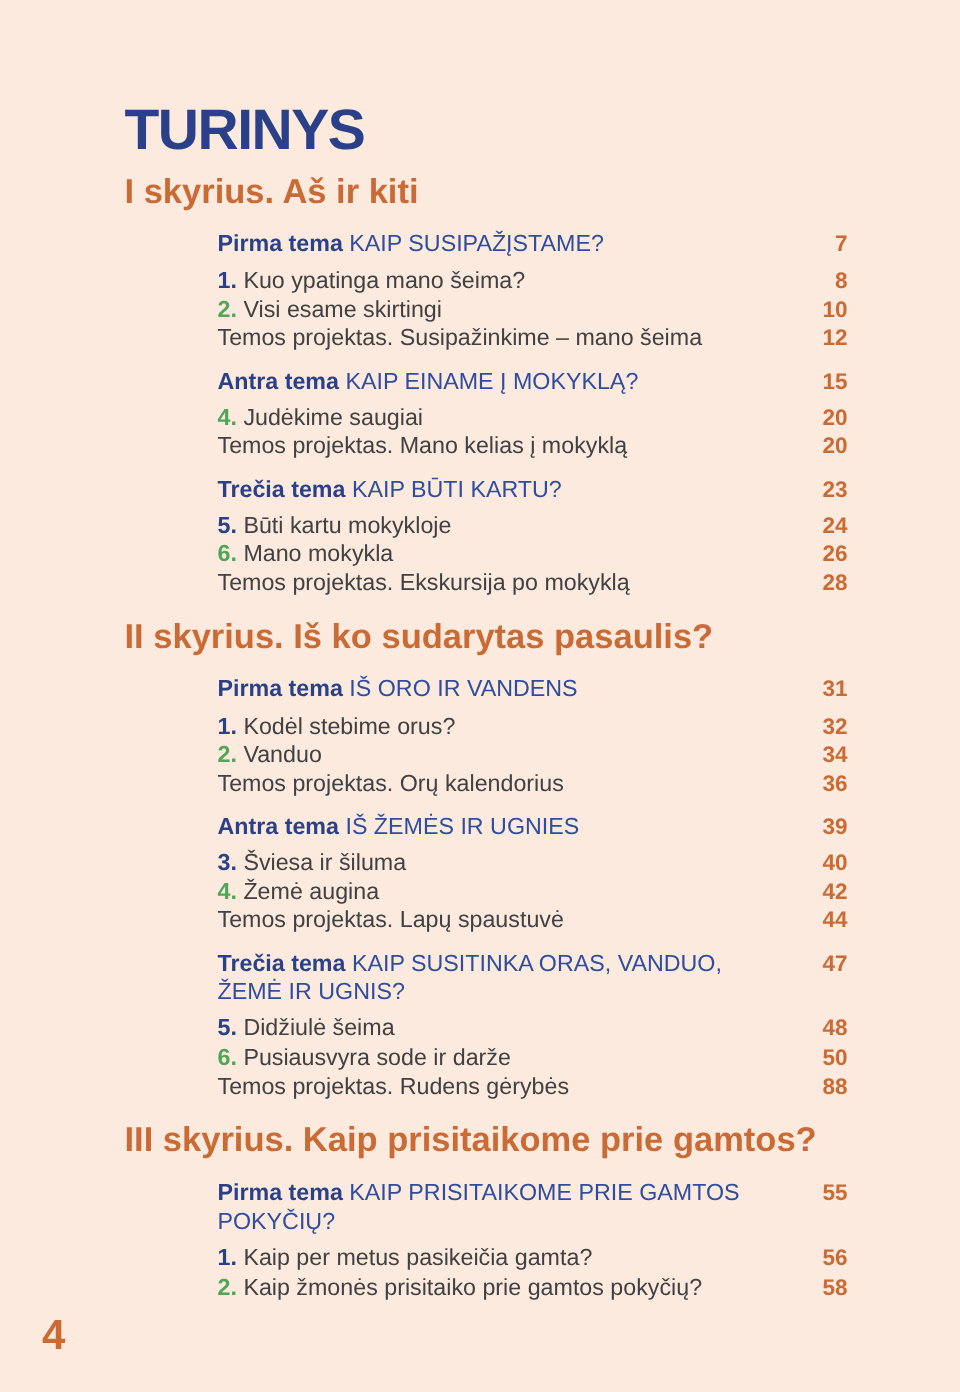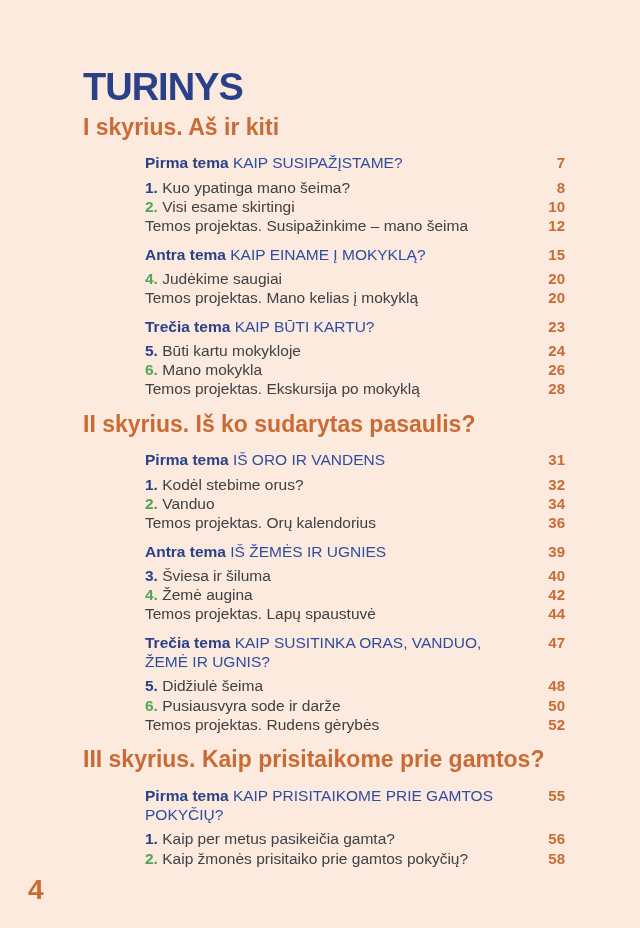--- a/index.html
+++ b/index.html
@@ -181,21 +181,21 @@
             <div class="row">
               <span class="row-text"><span class="num navy">5.</span> <span class="entry-title">Didžiulė šeima</span></span>
               <span class="page-num">48</span>
             </div>
             <div class="row">
               <span class="row-text"><span class="num green">6.</span> <span class="entry-title">Pusiausvyra sode ir darže</span></span>
               <span class="page-num">50</span>
             </div>
             <div class="row">
               <span class="row-text"><span class="entry-title">Temos projektas. Rudens gėrybės</span></span>
-              <span class="page-num">52</span>
+              <span class="page-num">88</span>
             </div>
           </div>
         </div>
       </section>
       <section class="toc-section">
         <h2 class="section-heading">III skyrius. Kaip prisitaikome prie gamtos?</h2>
         <div class="themes">
           <div class="theme">
             <div class="row theme-row">
               <span class="row-text"><span class="theme-label">Pirma tema</span> <span class="theme-title">KAIP PRISITAIKOME PRIE GAMTOS POKYČIŲ?</span></span>

